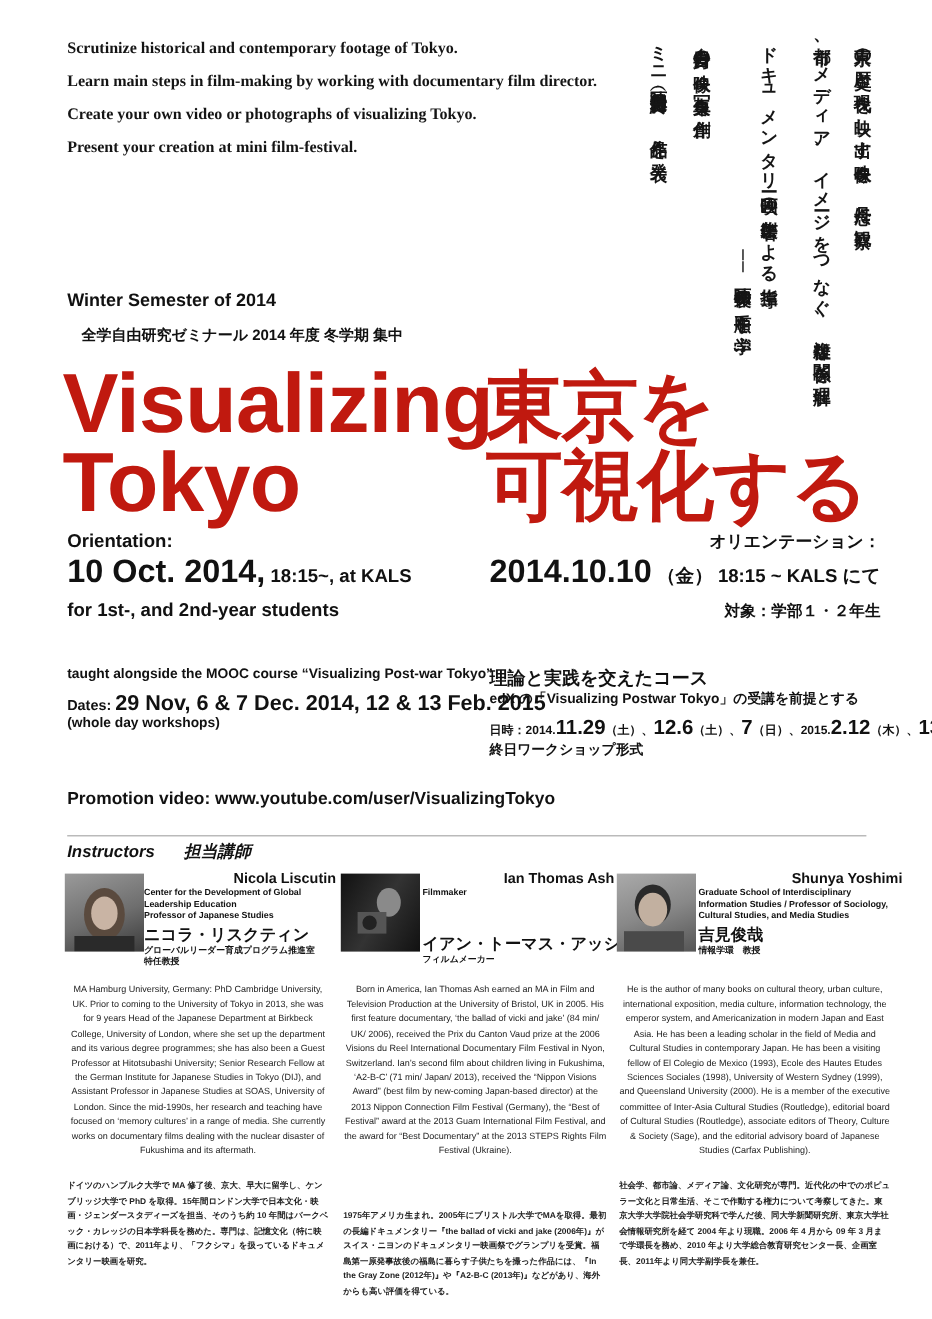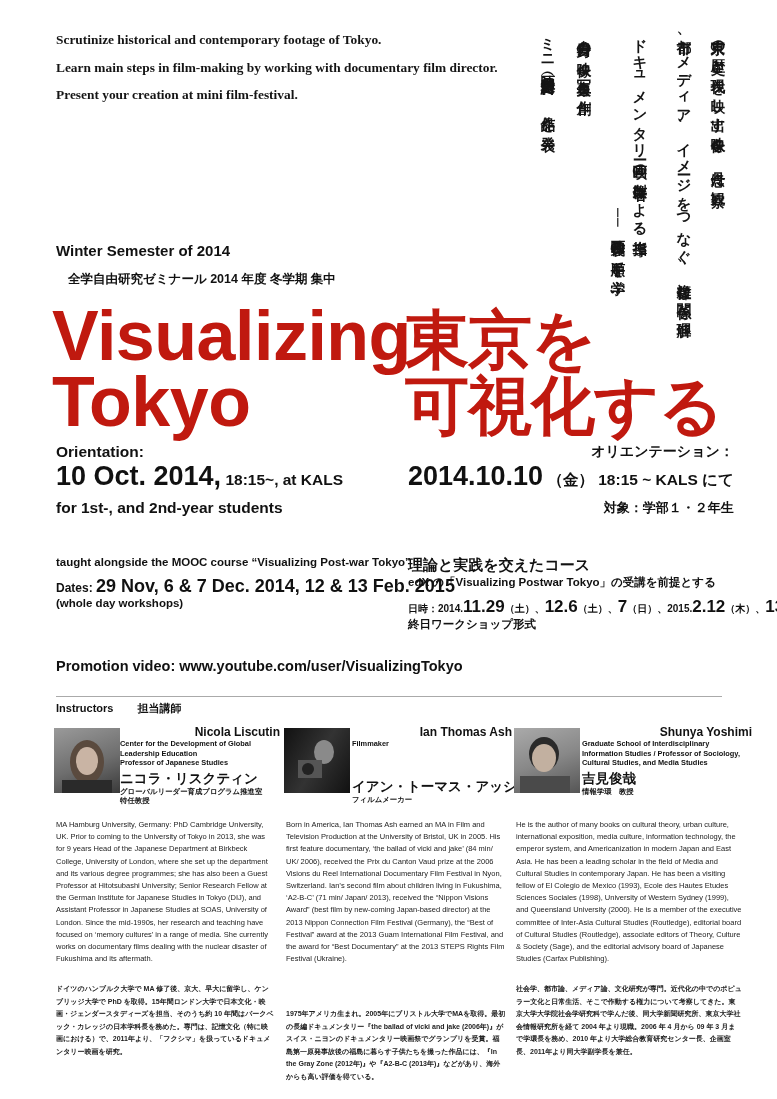--- a/index.html
+++ b/index.html
@@ -17,35 +17,36 @@
   .orient-date small{font-size:15.5px;}
   .orient-target{font-weight:bold;font-size:15.5px;}
   .course-title{font-weight:bold;font-size:17px;}
   .course-sub{font-weight:bold;font-size:11.5px;font-family:"Liberation Sans Narrow","Liberation Sans",sans-serif;}
   .dates{font-weight:bold;font-size:18px;white-space:nowrap;}
   .dates .lbl{font-size:12px;}
   .dates-ja{font-weight:bold;font-size:10px;white-space:nowrap;}
   .dates-ja big{font-size:17px;}
   .promo{left:56px;top:658px;font-weight:bold;font-size:14.5px;}
   .divider{left:56px;top:696px;width:666px;height:1px;background:#aaa;}
-  .instr-head{left:56px;top:701px;font-weight:bold;font-size:11px;}
+  .instr-head{left:56px;top:701px;font-weight:bold;font-size:14px;font-style:italic;}
   .instr-head span{margin-right:24px;}
   .photo{width:66px;height:65px;background:#555;overflow:hidden;}
   .pname{font-weight:bold;font-size:12px;line-height:13px;text-align:right;}
   .pinfo{font-weight:bold;font-size:7.4px;line-height:9.6px;}
   .pname-ja{font-weight:bold;font-size:13.5px;line-height:16px;white-space:nowrap;}
-  .bio{font-size:7.5px;line-height:12.2px;color:#222;}
+  .bio{font-size:7.5px;line-height:12.2px;color:#222;text-align:center;}
   .bio-ja{font-size:7px;line-height:12.6px;color:#222;font-weight:bold;}
 </style>
 </head>
 <body>
 
 <div class="abs goals">
   <div>Scrutinize historical and contemporary footage of Tokyo.</div>
   <div>Learn main steps in film-making by working with documentary film director.</div>
+  <div>Create your own video or photographs of visualizing Tokyo.</div>
   <div>Present your creation at mini film-festival.</div>
 </div>
 
 <div class="abs vert" style="left:707px;">東京の歴史と現代を映し出す映像を、丹念に観察</div>
 <div class="abs vert" style="left:673px;">都市、メディア、イメージをつなぐ、複雑な関係を理解</div>
 <div class="abs vert" style="left:629px;">ドキュメンタリー映画の製作者による指導</div>
 <div class="abs vert" style="left:607px;top:208px;">──映画製作の手順を学ぶ</div>
 <div class="abs vert" style="left:573px;">自分自身の映像、写真集を創作</div>
 <div class="abs vert" style="left:537px;">ミニ映画祭（最終日）に、作品を発表</div>
 

